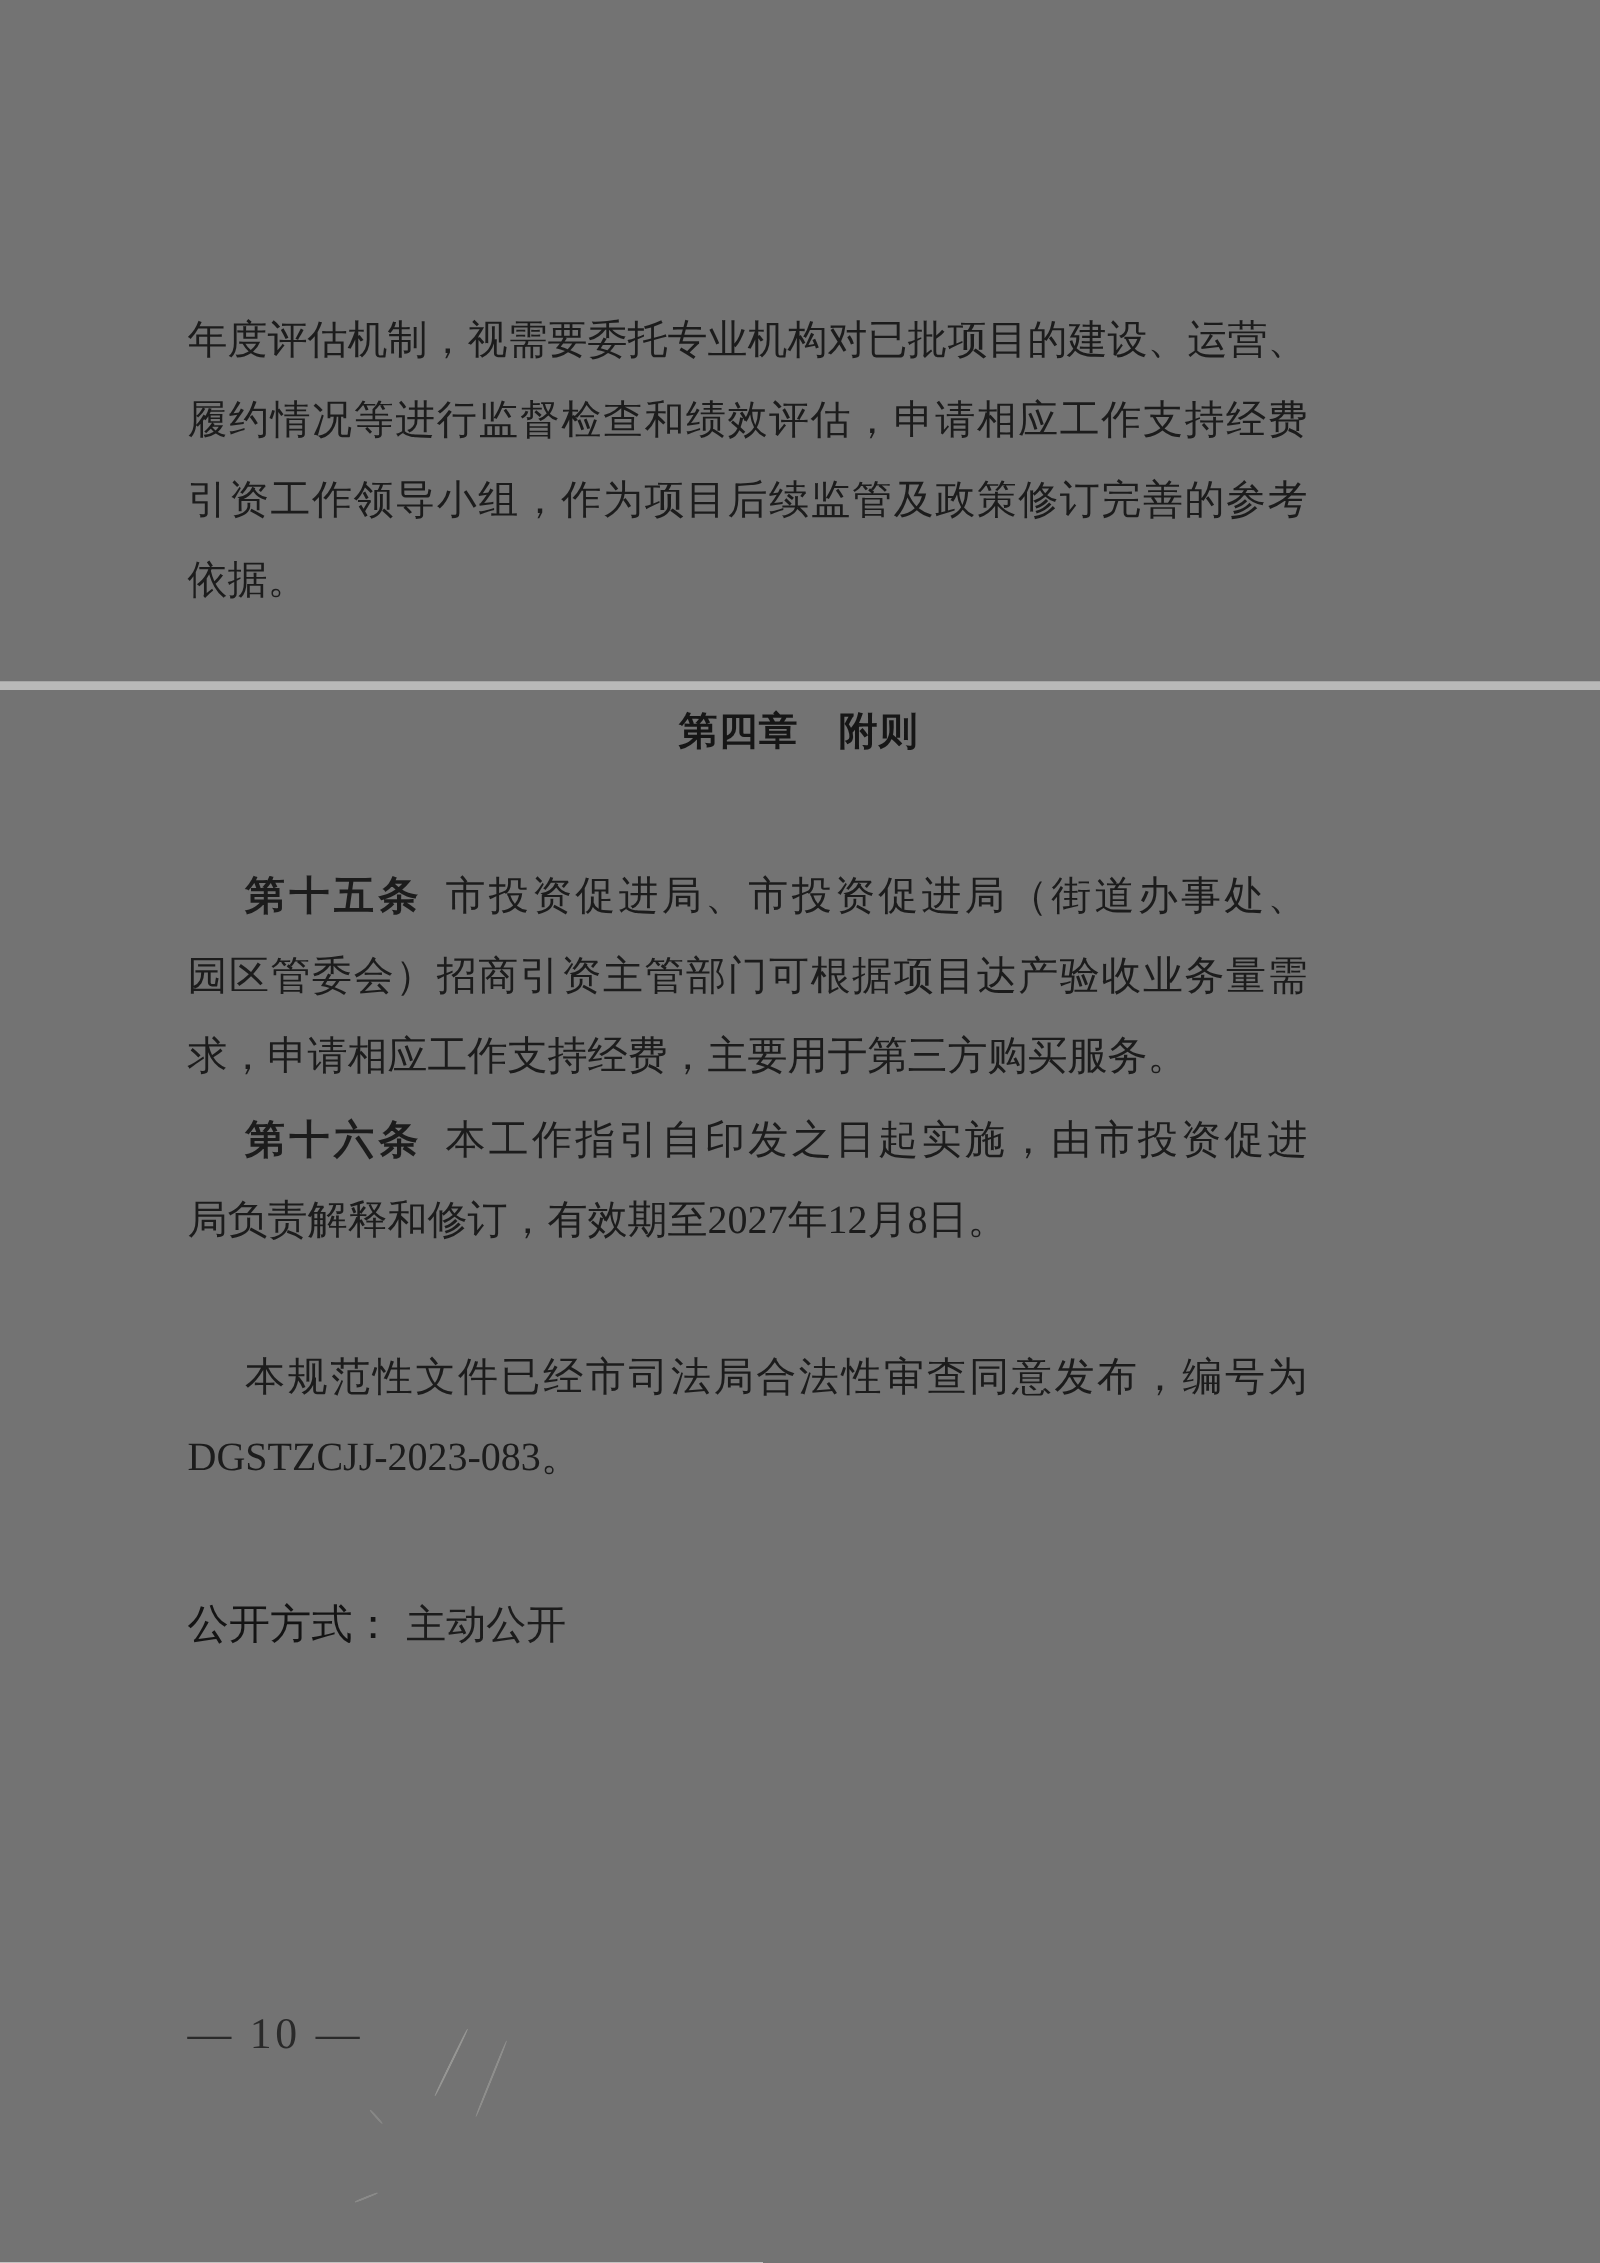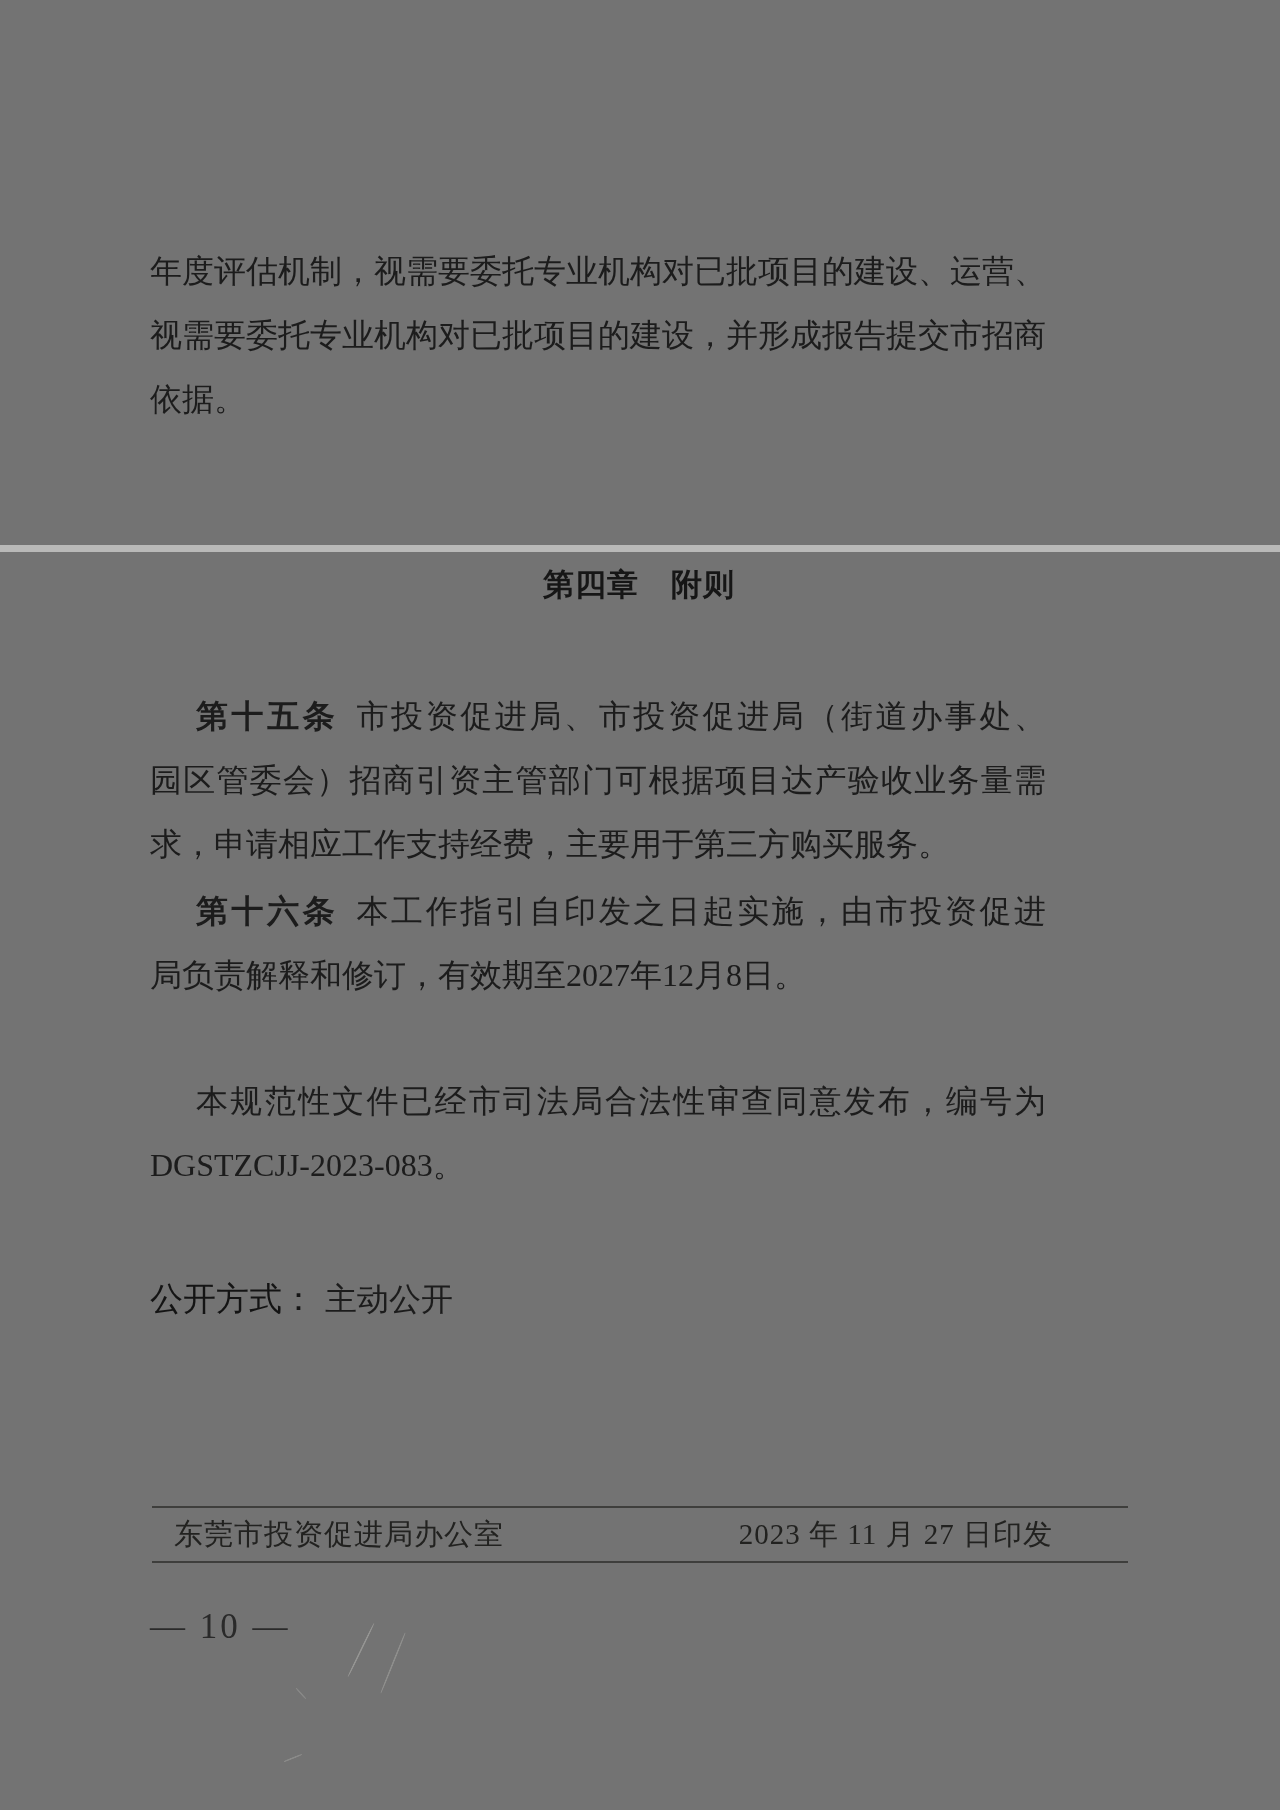--- a/index.html
+++ b/index.html
@@ -53,21 +53,22 @@
 </style>
 </head>
 <body>
 
 <div class="page">
 
   <div class="streak"></div>
 
   <div class="col" style="top:239px">
     <span class="bline jline">年度评估机制，视需要委托专业机构对已批项目的建设、运营、</span>
-    <span class="bline jline">视需要委托专业机构对已批项目的建设，并形成报告提交市招商</span>
+    <span class="bline jline">履约情况等进行监督检查和绩效评估，申请相应工作支持经费</span>
+    <span class="bline jline">引资工作领导小组，作为项目后续监管及政策修订完善的参考</span>
     <span class="bline">依据。</span>
   </div>
 
   <div class="chapter">第四章　附则</div>
 
   <div class="col" style="top:684px">
     <span class="bline jline indent"><span class="term">第十五条</span><span>市投资促进局、市投资促进局（街道办事处、</span></span>
     <span class="bline jline">园区管委会）招商引资主管部门可根据项目达产验收业务量需</span>
     <span class="bline">求，申请相应工作支持经费，主要用于第三方购买服务。</span>
   </div>
@@ -79,24 +80,20 @@
 
   <div class="col" style="top:1069px">
     <span class="bline jline indent">本规范性文件已经市司法局合法性审查同意发布，编号为</span>
     <span class="bline">DGSTZCJJ-2023-083。</span>
   </div>
 
   <div class="col pub">
     <span class="publabel">公开方式：</span><span class="pubvalue">主动公开</span>
   </div>
 
-  <div class="footer-bar">
-    <span class="office">东莞市投资促进局办公室</span>
-    <span class="printdate">2023 年 11 月 27 日印发</span>
-  </div>
 
   <div class="pageno">— 10 —</div>
 
   <div class="scribble s1"></div>
   <div class="scribble s2"></div>
   <div class="scribble s3"></div>
   <div class="scribble s4"></div>
 
 </div>
 

